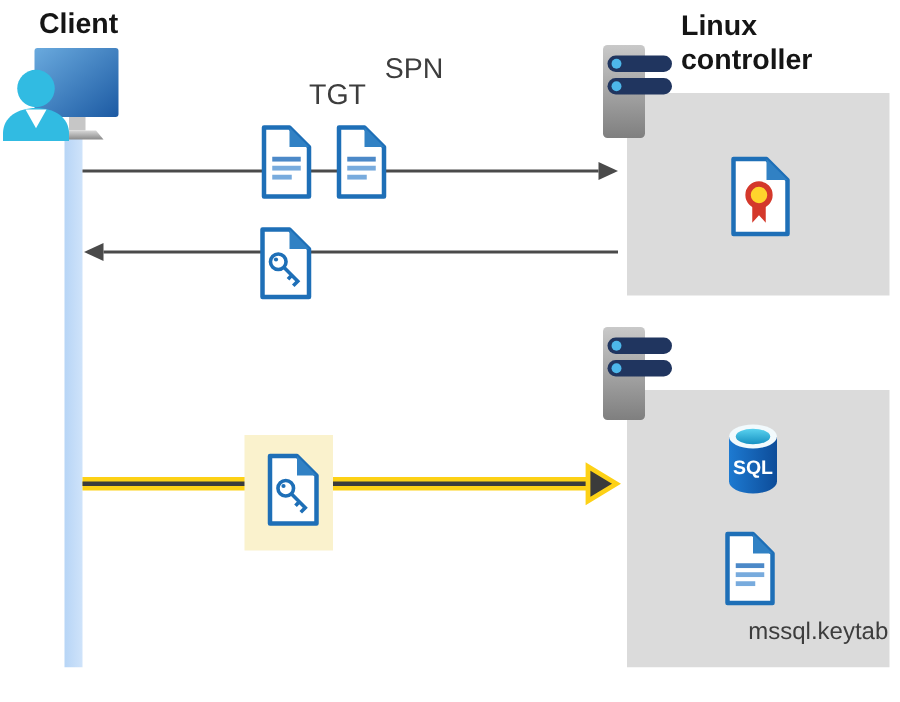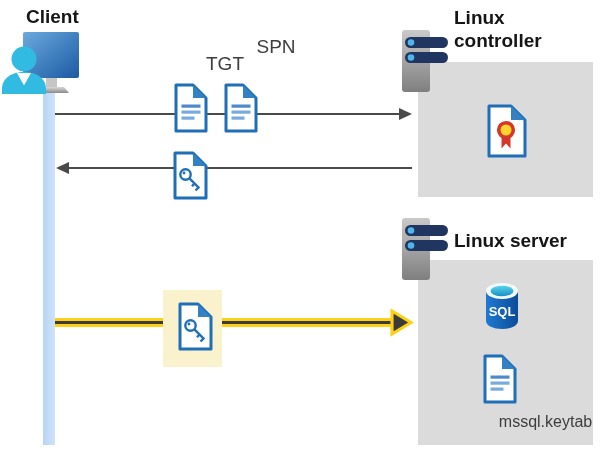--- a/index.html
+++ b/index.html
@@ -130,21 +130,20 @@
     <circle cx="19" cy="26" r="7.3" fill="#ffd42c" stroke="#d4382b" stroke-width="3.6"></circle>
   </svg>
 
   <svg class="abs" style="left:402px;top:218px;" width="46" height="62" viewBox="0 0 46 62">
     <rect x="0" y="0" width="28" height="62" rx="3" fill="url(#gSrv)"></rect>
     <rect x="3" y="7" width="43" height="11" rx="5.5" fill="#20355f"></rect>
     <circle cx="9" cy="12.5" r="3.3" fill="#4db7ea"></circle>
     <rect x="3" y="22" width="43" height="11" rx="5.5" fill="#20355f"></rect>
     <circle cx="9" cy="27.5" r="3.3" fill="#4db7ea"></circle>
   </svg>
-  <div class="abs node-title" style="left:454px;top:229px;width:140px;">Linux server</div>
 
   <svg class="abs" style="left:485px;top:282px;" width="34" height="48" viewBox="0 0 34 48">
     <path d="M1,9 V39 A16,8 0 0 0 33,39 V9 Z" fill="url(#gSql)"></path>
     <ellipse cx="17" cy="9" rx="16" ry="8" fill="#f2fafd"></ellipse>
     <ellipse cx="17" cy="9" rx="11.5" ry="5.2" fill="url(#gSqlTop)"></ellipse>
     <text x="17" y="34" text-anchor="middle" font-family="Liberation Sans, sans-serif" font-size="13" font-weight="bold" fill="#ffffff">SQL</text>
   </svg>
 
   <svg class="abs" style="left:483px;top:354px;" width="34" height="50" viewBox="0 0 34 50">
     <path d="M2,2 H19 L32,15 V48 H2 Z" fill="#ffffff" stroke="#1e6fb7" stroke-width="3" stroke-linejoin="round"></path>

